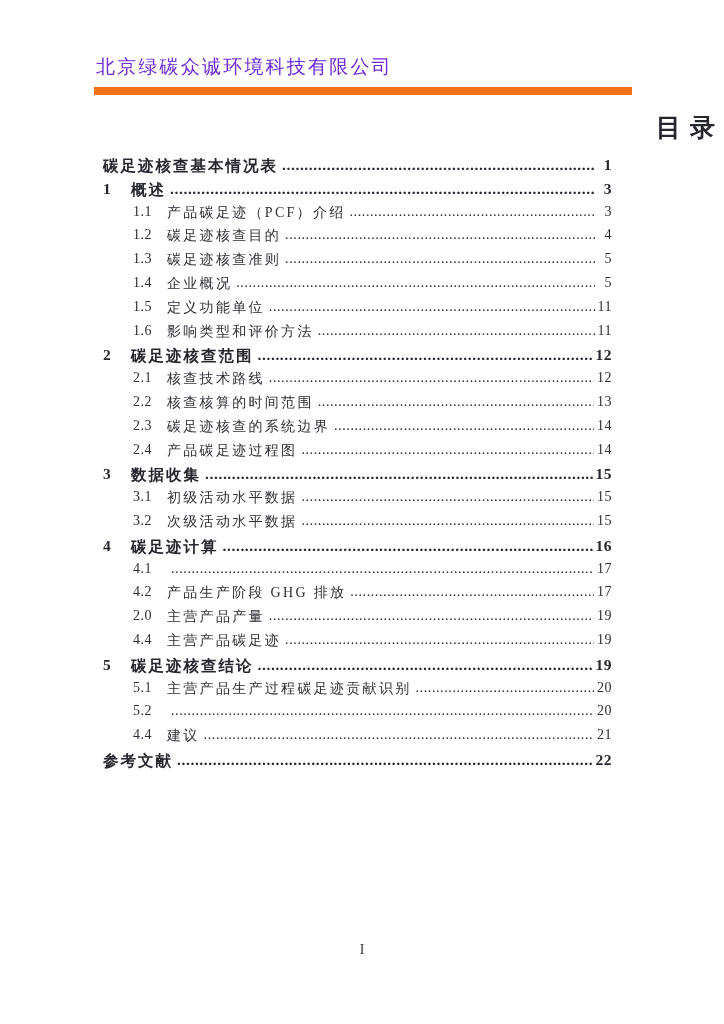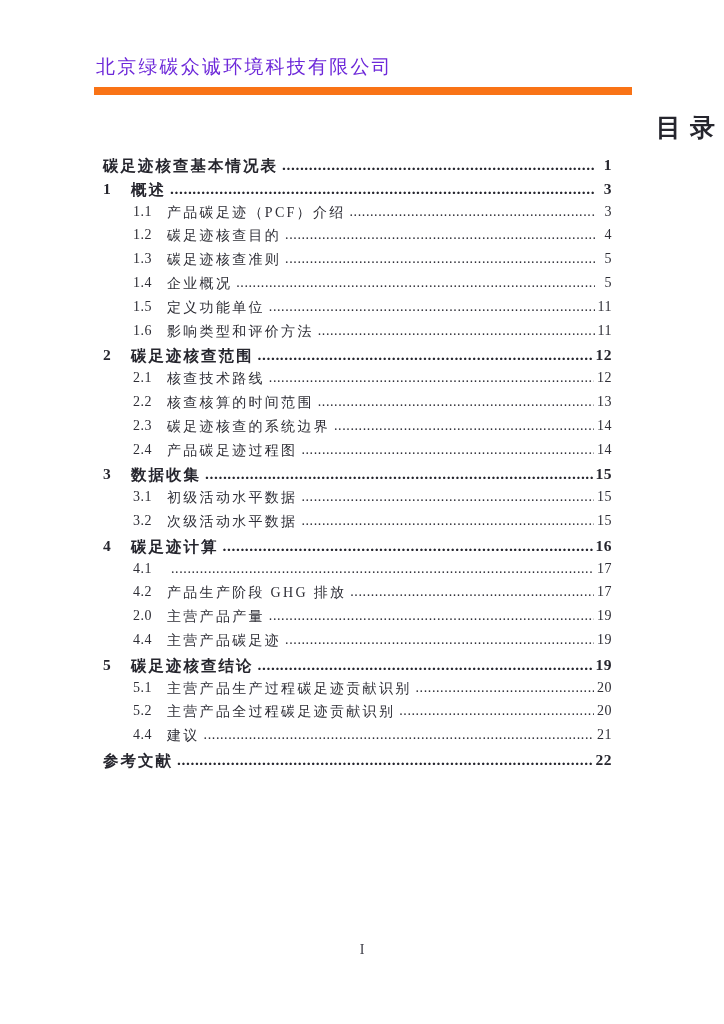--- a/index.html
+++ b/index.html
@@ -271,21 +271,20 @@
 
     <div class="toc-entry level-2">
       <span class="num">5.1</span>
       <span class="entry-title">主营产品生产过程碳足迹贡献识别</span>
       <span class="dots"></span>
       <span class="pageno">20</span>
     </div>
 
     <div class="toc-entry level-2">
       <span class="num">5.2</span>
-      <span class="entry-title">主营产品全过程碳足迹贡献识别</span>
       <span class="dots"></span>
       <span class="pageno">20</span>
     </div>
 
     <div class="toc-entry level-2">
       <span class="num">4.4</span>
       <span class="entry-title">建议</span>
       <span class="dots"></span>
       <span class="pageno">21</span>
     </div>

